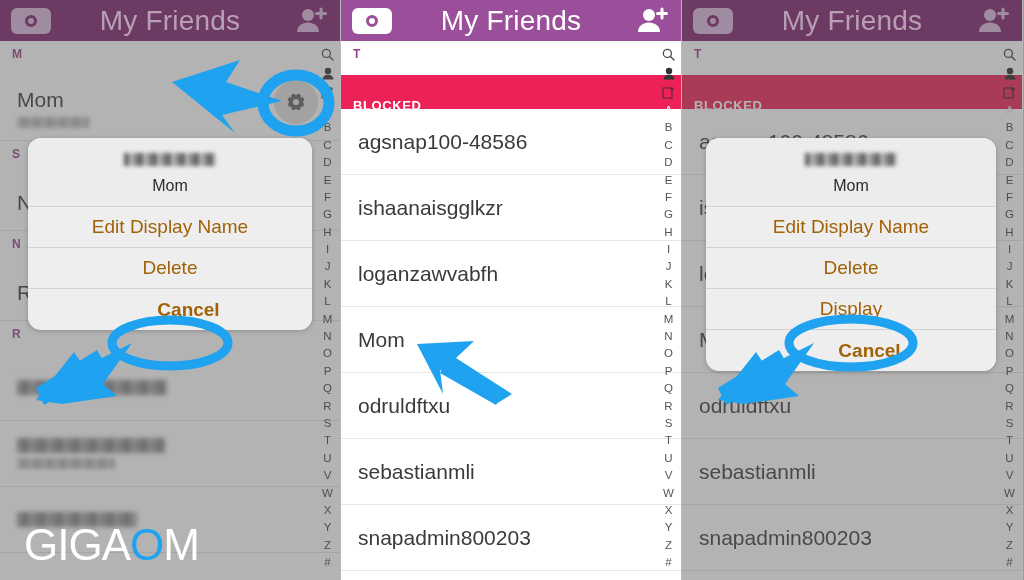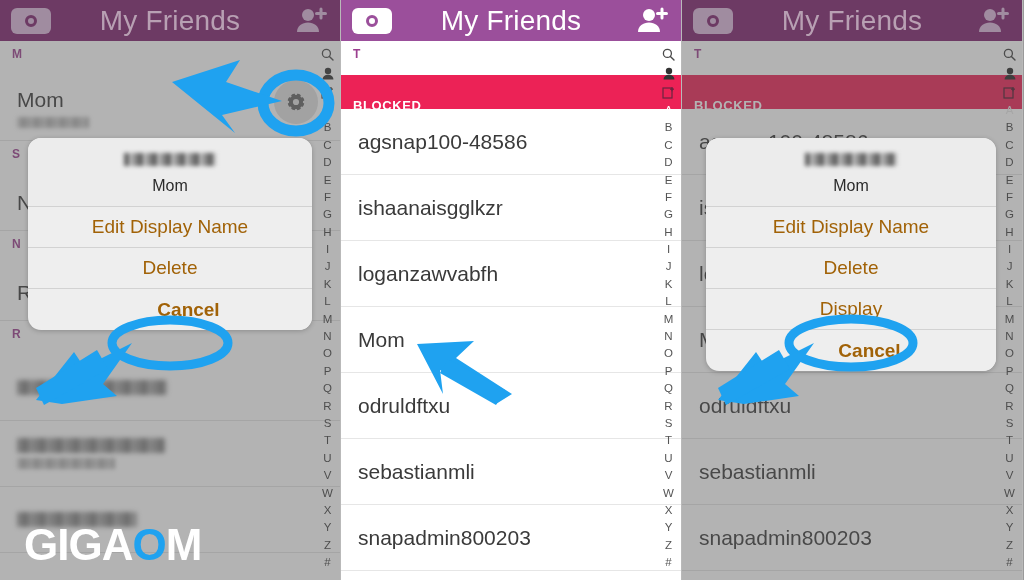--- a/index.html
+++ b/index.html
@@ -74,21 +74,21 @@
                 background:#eeeeee; }
   .sheet .opt:last-child { border-bottom:none; }
   .sheet .opt.bold { font-weight:bold;margin-left:37px; }
 
   
   .anno { position:absolute; left:0; top:0; width:1024px; height:580px;
           z-index:20; pointer-events:none; }
 
   
   .logo { position:absolute; left:24px; bottom:10px; z-index:22;
-          font-size:44px; font-weight:bold; letter-spacing:-1px;
+          font-size:44px; font-weight:normal; letter-spacing:-1px;
           color:#ffffff; font-family:"Liberation Sans", sans-serif; }
   .logo .o-blue { color:#1fa2f0; }
 </style>
 </head>
 <body>
 
 <div class="stage">
 
   <div class="panel dimmed">
 

